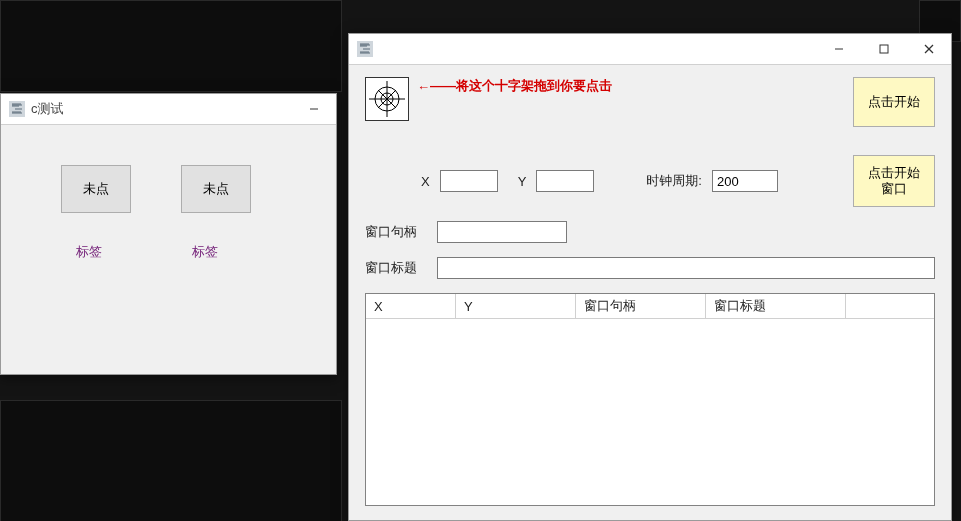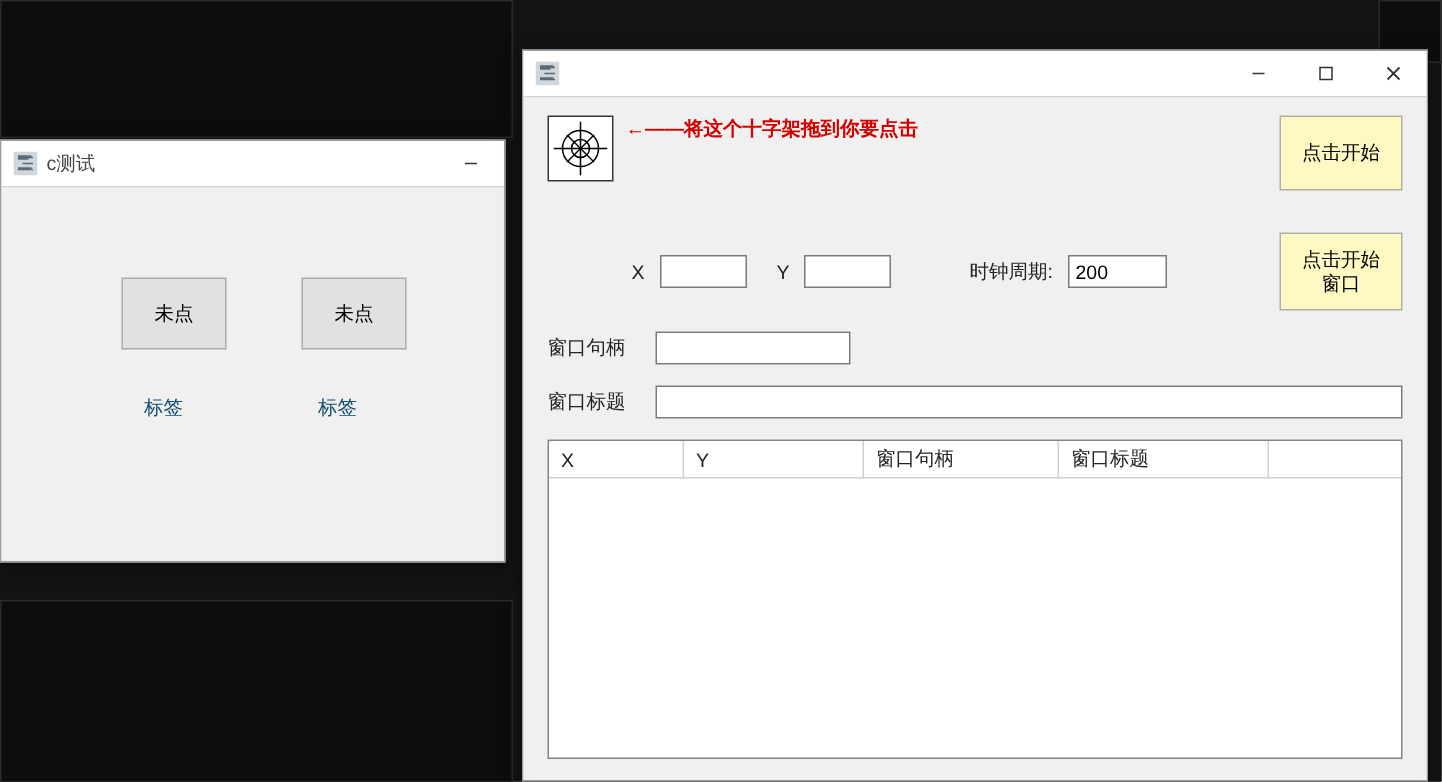--- a/index.html
+++ b/index.html
@@ -71,36 +71,35 @@
   }
 
   
   #win-left {
     left: 0;
     top: 93px;
     width: 335px;
     height: 280px;
   }
   #win-left .client {
-    padding: 20px;
     font-family: Liberation Serif, serif;
   }
   .btn {
     display: inline-flex;
     align-items: center;
     justify-content: center;
     background: #e1e1e1;
     border: 1px solid #adadad;
     min-width: 70px;
     height: 48px;
     padding: 0 14px;
     box-sizing: border-box;
   }
   .label-static {
-    color: #0c4a6e;
+    color: #701a75;
   }
 
   
   #win-main {
     left: 348px;
     top: 33px;
     width: 602px;
     height: 486px;
   }
   #win-main .client {

